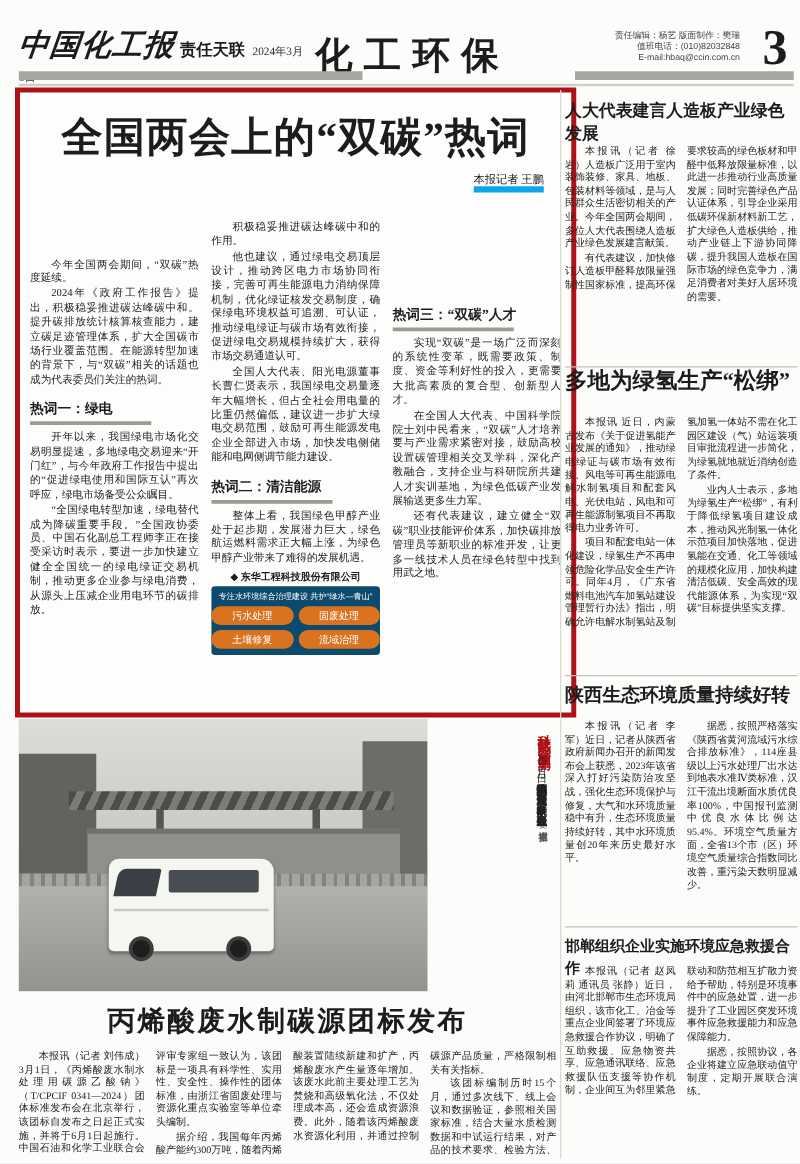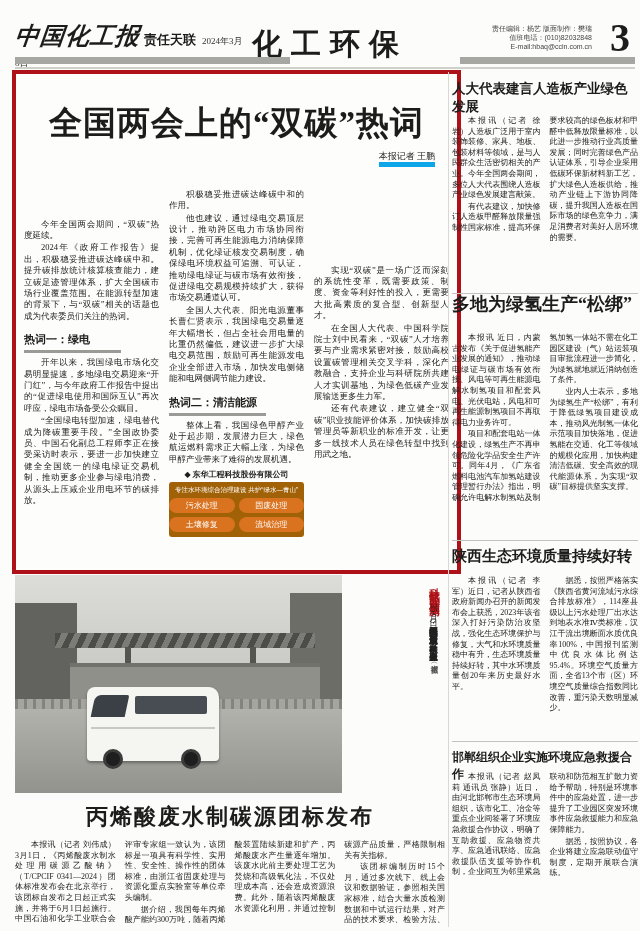--- a/index.html
+++ b/index.html
@@ -14,33 +14,33 @@
   .date{font-size:9px;margin-left:6px;color:#333;}
   .section-title{left:240px;top:24px;width:180px;text-align:center;font-size:30px;font-weight:bold;letter-spacing:9px;}
   .pubinfo{right:48px;top:24px;width:180px;text-align:right;font-size:7px;line-height:9px;color:#444;
            font-family:"Liberation Sans",sans-serif;}
   .pageno{right:10px;top:14px;font-size:40px;font-weight:bold;font-family:"Liberation Serif",serif;}
   .bar{background:#a6a6a2;height:7px;}
   .thinbar{background:#cfcfcb;height:2px;}
 
   
   .lead{left:12px;top:70px;width:425px;height:484px;border:4px solid #ae1117;background:#fdfdfb;padding:6px 8px;box-sizing:content-box;}
-  .lead h1{margin:21px 0 2px;text-align:center;font-size:33px;font-weight:bold;letter-spacing:1px;}
+  .lead h1{margin:8px 0 2px;text-align:center;font-size:33px;font-weight:bold;letter-spacing:1px;}
   .byline{text-align:right;font-size:9px;padding-right:14px;margin:4px 0 6px;}
   .byline span{border-bottom:5px solid #0ea5e9;padding-bottom:1px;}
   .cols{display:flex;gap:10px;height:388px;overflow:hidden;align-items:center;}
   .col{flex:1;display:flex;flex-direction:column;overflow:hidden;}
   .col p{font-size:8.5px;line-height:11.4px;text-align:justify;text-indent:2em;margin:0 0 1px;color:#222;}
   .subhead{font-size:11px;font-weight:bold;margin:9px 0 4px;}
   .subhead::after{content:"";display:block;height:3px;background:#9a9a96;width:72%;margin-top:3px;}
 
   
   .ad{margin-top:auto;}
   .ad-company{font-size:8px;font-weight:bold;text-align:center;margin:3px 0 2px;}
-  .ad-box{background:#a16207;border-radius:3px;padding:4px 0 5px;}
+  .ad-box{background:#0c4a6e;border-radius:3px;padding:4px 0 5px;}
   .ad-tagline{color:#fff;font-size:6.5px;text-align:center;margin-bottom:3px;font-family:"Liberation Sans",sans-serif;}
   .ad-btns{display:grid;grid-template-columns:1fr 1fr;gap:4px;}
   .ad-btns span{background:#d9731f;color:#fff;border-radius:8px;font-size:8px;text-align:center;
                 padding:2px 0;font-family:"Liberation Sans",sans-serif;cursor:pointer;}
 
   
   .vrule{left:448px;top:72px;width:1px;height:855px;background:#d8d8d4;}
   .sb-title{left:452px;width:186px;font-weight:bold;}
   .sb-body{left:452px;width:186px;column-count:2;column-gap:9px;overflow:hidden;}
   .sb-body p{font-size:8px;line-height:10.6px;text-align:justify;text-indent:2em;margin:0 0 1px;color:#222;}
@@ -127,20 +127,21 @@
             <div class="ad-btns">
                 <span class="ad-btn">污水处理</span>
                 <span class="ad-btn">固废处理</span>
                 <span class="ad-btn">土壤修复</span>
                 <span class="ad-btn">流域治理</span>
               </div>
           </div>
         </div>
       </div>
       <div class="col">
+        <div class="subhead">热词三：“双碳”人才</div>
         <div>
             <p>实现“双碳”是一场广泛而深刻的系统性变革，既需要政策、制度、资金等利好性的投入，更需要大批高素质的复合型、创新型人才。</p>
             <p>在全国人大代表、中国科学院院士刘中民看来，“双碳”人才培养要与产业需求紧密对接，鼓励高校设置碳管理相关交叉学科，深化产教融合，支持企业与科研院所共建人才实训基地，为绿色低碳产业发展输送更多生力军。</p>
             <p>还有代表建议，建立健全“双碳”职业技能评价体系，加快碳排放管理员等新职业的标准开发，让更多一线技术人员在绿色转型中找到用武之地。</p>
           </div>
       </div>
     </div>
   </div>
 
   <div class="abs vrule"></div>

